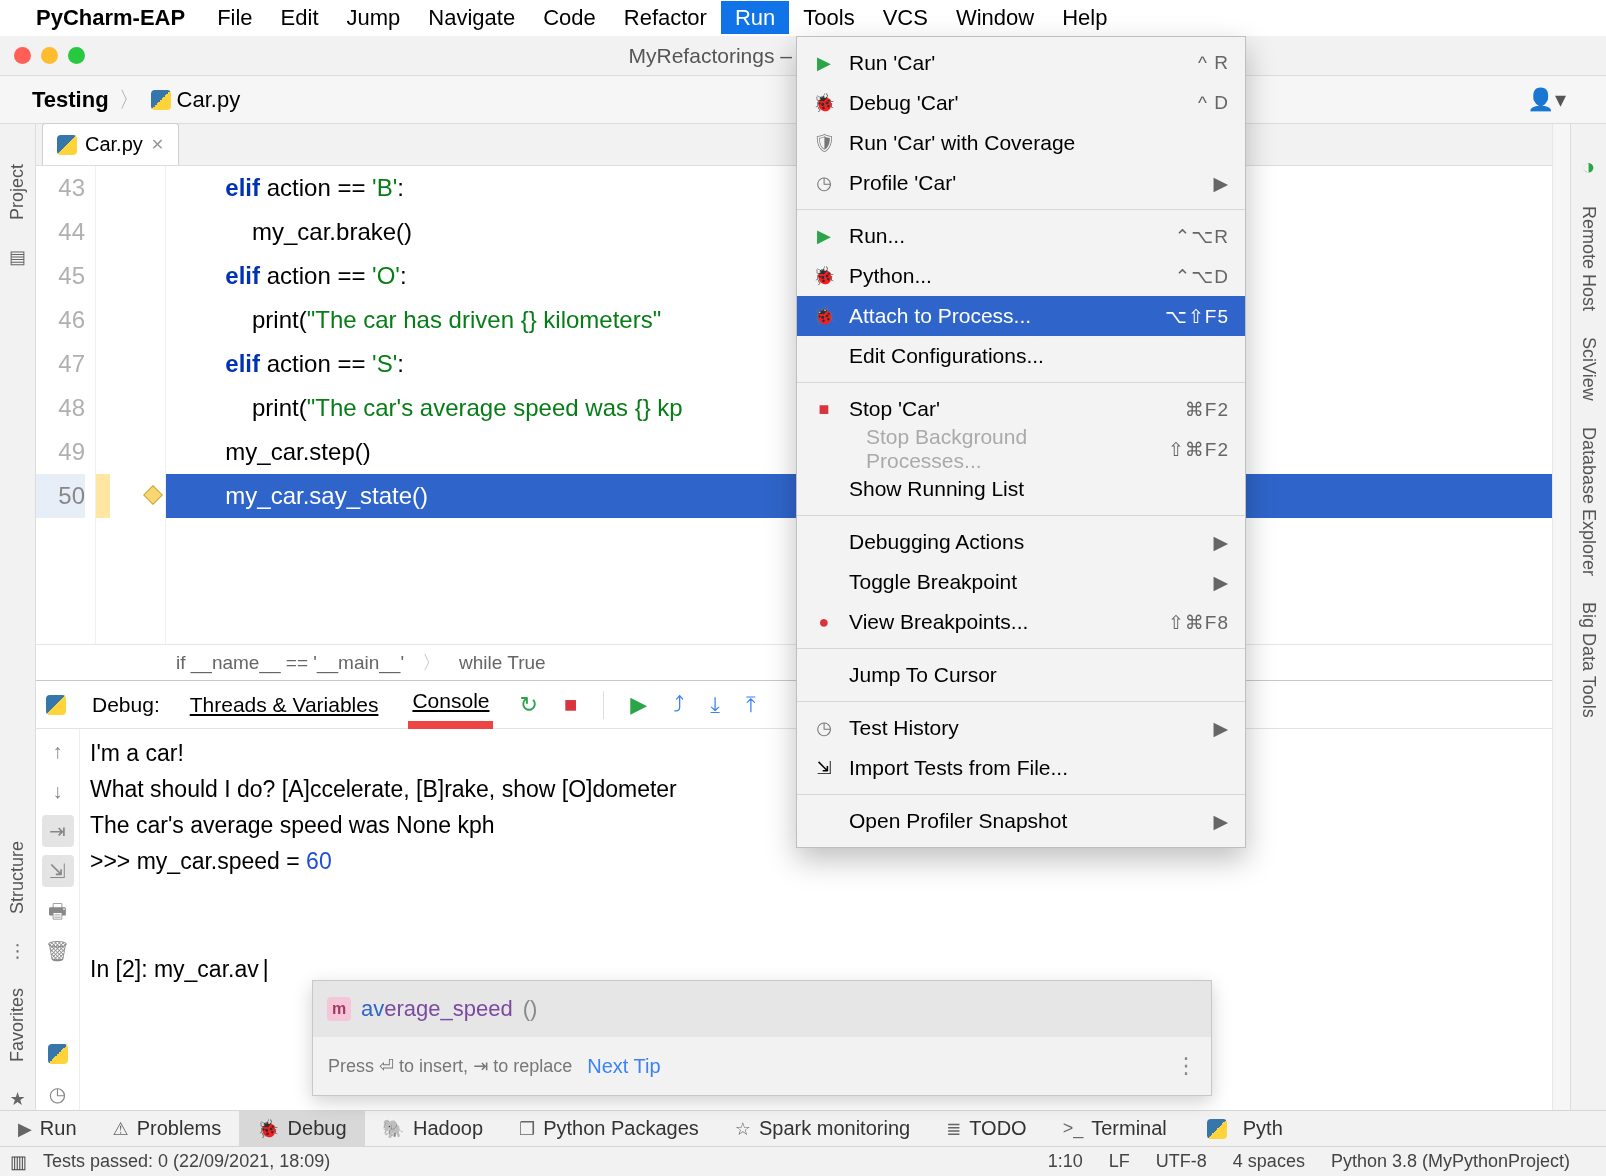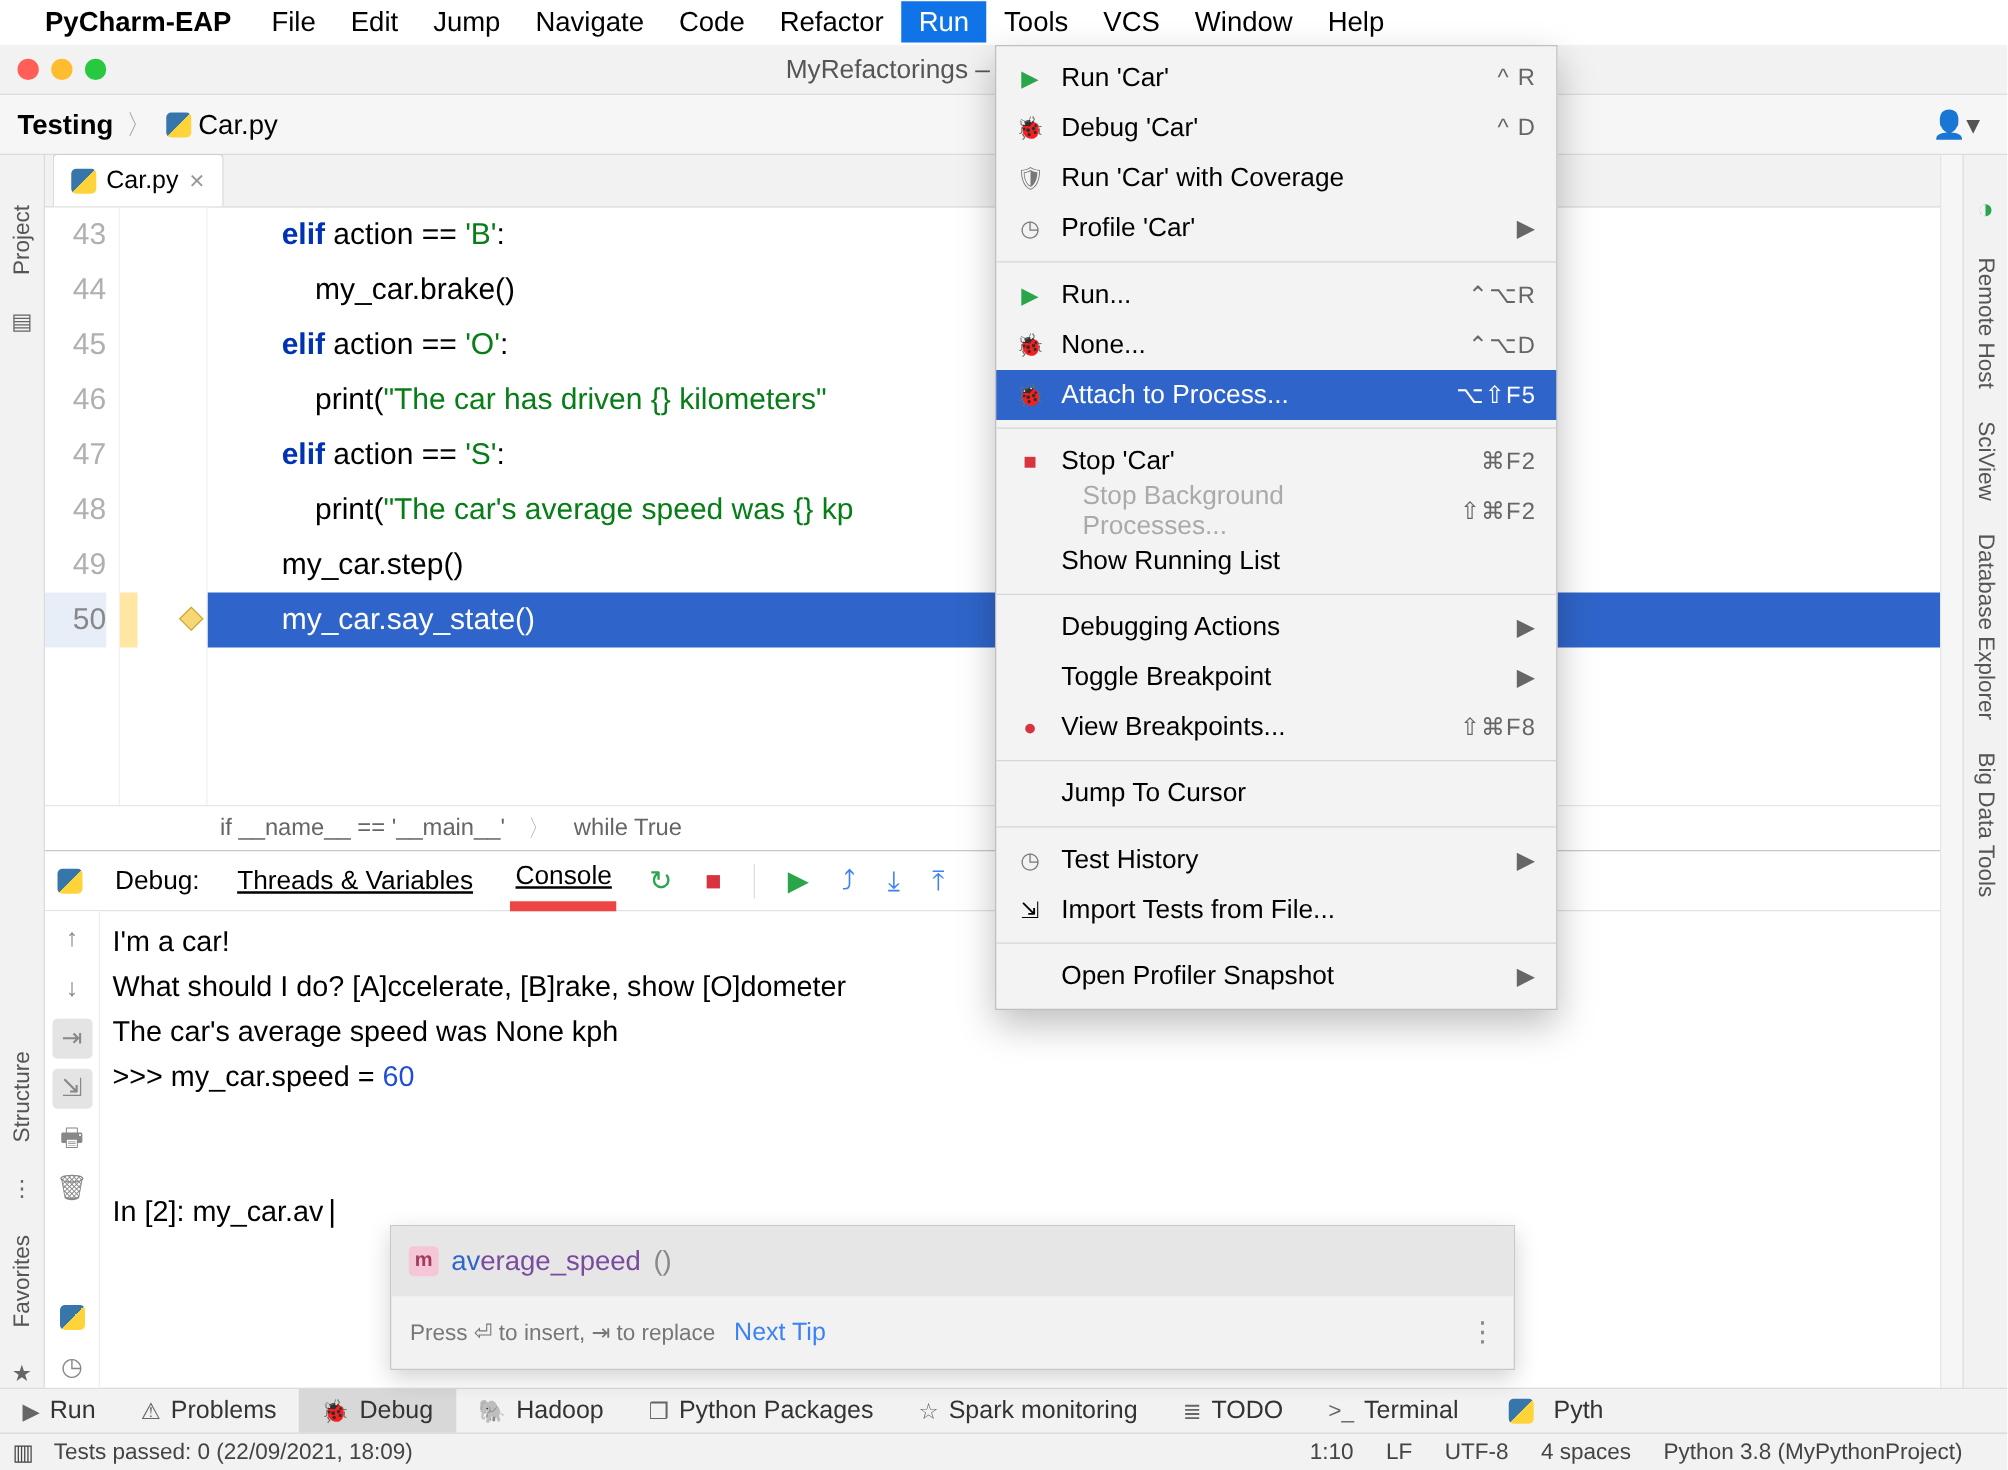--- a/index.html
+++ b/index.html
@@ -13,21 +13,21 @@
 .mac-menubar .item.active { background: #1073e8; color: #fff; }
 
 
 .titlebar { height: 40px; background: #f2f2f2; border-bottom: 1px solid #dcdcdc; display: flex; align-items: center; padding: 0 14px; position: relative; }
 .traffic { display: flex; gap: 10px; }
 .traffic span { width: 17px; height: 17px; border-radius: 50%; display: inline-block; }
 .tl-red { background: #ff5f57; } .tl-yel { background: #febc2e; } .tl-grn { background: #28c840; }
 .titlebar .title { position: absolute; left: 50%; transform: translateX(-50%); color: #555; font-size: 21px; }
 
 
-.crumbbar { height: 48px; background: #f6f6f6; border-bottom: 1px solid #dcdcdc; display: flex; align-items: center; padding: 0 14px; font-size: 22px; justify-content: space-between; }
+.crumbbar { height: 48px; background: #f6f6f6; border-bottom: 1px solid #dcdcdc; display: flex; align-items: center; padding: 0 32px; font-size: 22px; justify-content: space-between; }
 .crumbbar .crumb { font-weight: 600; }
 .crumbbar .sep { color: #aaa; margin: 0 10px; }
 .crumbbar .file { display: flex; align-items: center; gap: 6px; }
 .crumbbar .spacer { flex: 1; }
 .crumbbar .usericon { font-size: 22px; color: #555; margin-right: 8px; }
 
 
 .body { display: flex; height: calc(1176px - 36px - 40px - 48px - 36px - 30px); }
 .leftstrip { width: 36px; background: #f2f2f2; border-right: 1px solid #dcdcdc; display: flex; flex-direction: column; align-items: center; padding-top: 40px; gap: 26px; }
 .leftstrip .vlabel { writing-mode: vertical-rl; transform: rotate(180deg); font-size: 18px; color: #555; cursor: default; }
@@ -325,28 +325,32 @@
       <span class="sc">▶</span>
     </div>
     <hr>
     <div class="mi">
       <span class="ic green">▶</span>
       <span>Run...</span>
       <span class="sc">⌃⌥R</span>
     </div>
     <div class="mi">
       <span class="ic bug">🐞</span>
-      <span>None...</span>
+      <span>Python...</span>
       <span class="sc">⌃⌥D</span>
     </div>
     <div class="mi sel">
       <span class="ic bug">🐞</span>
       <span>Attach to Process...</span>
       <span class="sc">⌥⇧F5</span>
     </div>
+    <div class="mi">
+      <span class="ic "></span>
+      <span>Edit Configurations...</span>
+    </div>
     <hr>
     <div class="mi">
       <span class="ic red">■</span>
       <span>Stop 'Car'</span>
       <span class="sc">⌘F2</span>
     </div>
     <div class="mi disabled">
       <span class="ic "></span>
       <span>Stop Background Processes...</span>
       <span class="sc">⇧⌘F2</span>

